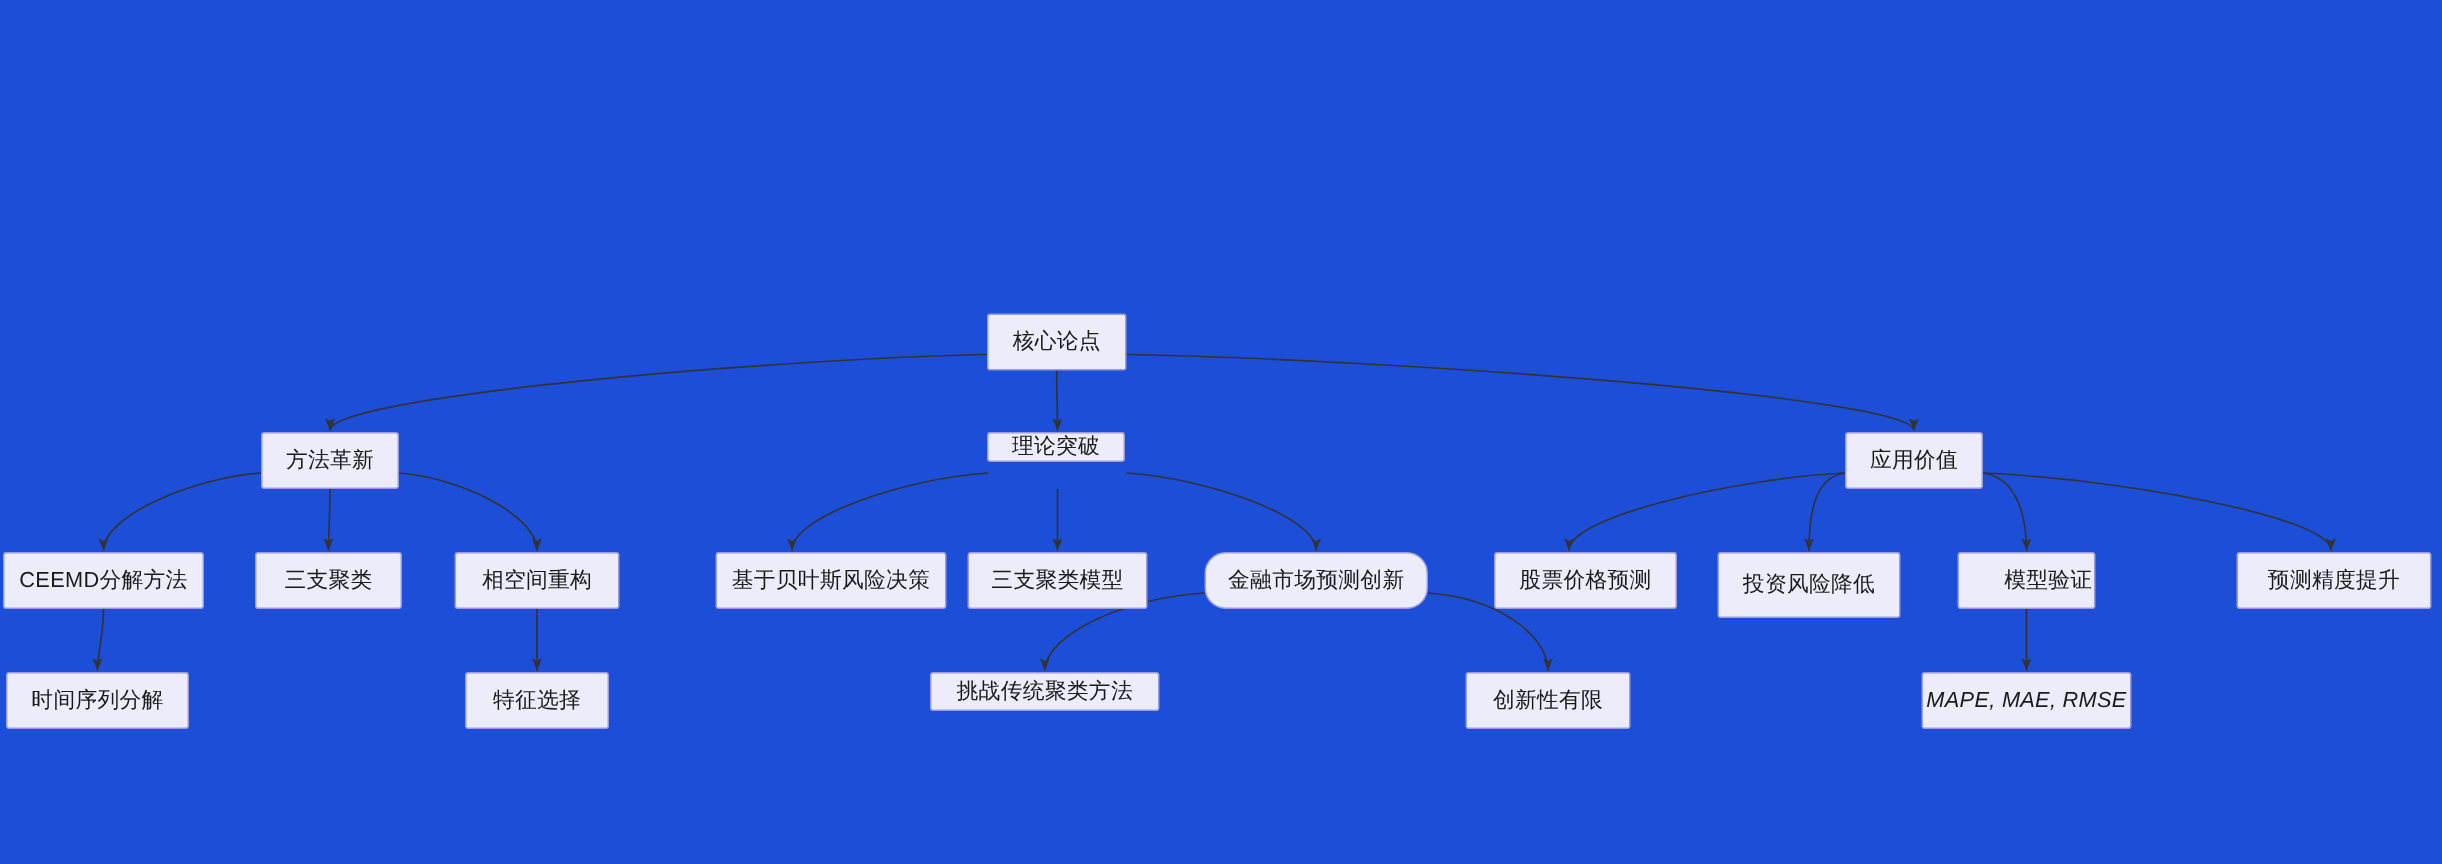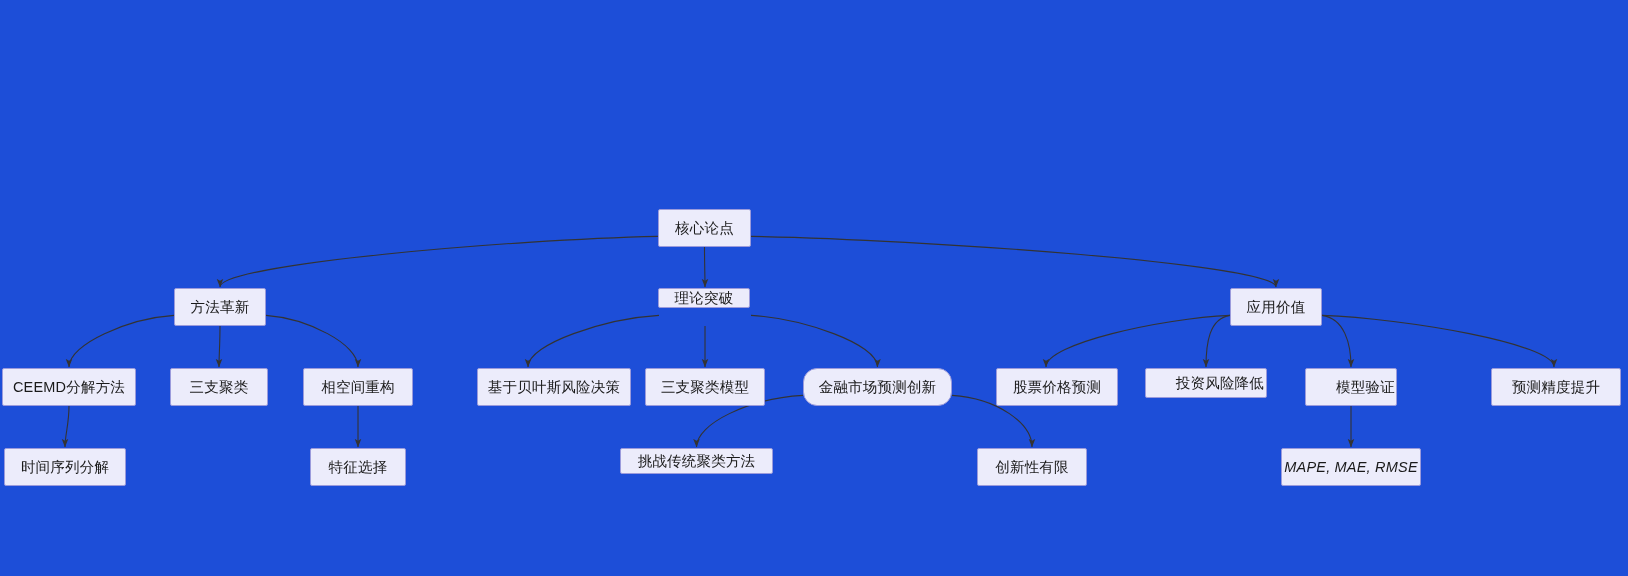--- a/index.html
+++ b/index.html
@@ -101,21 +101,21 @@
       </div>
       <div class="node" style="left: 645px; top: 368px; width: 120px; height: 38px;">
         <span class="label">三支聚类模型</span>
       </div>
       <div class="node" style="left: 803px; top: 368px; width: 149px; height: 38px; border-radius: 14px;">
         <span class="label">金融市场预测创新</span>
       </div>
       <div class="node" style="left: 985px; top: 368px; width: 122px; height: 38px; margin-left: 11px;">
         <span class="label">股票价格预测</span>
       </div>
-      <div class="node" style="left: 1145px; top: 368px; width: 122px; height: 30px; justify-content: flex-end;">
+      <div class="node" style="left: 1145px; top: 368px; width: 122px; height: 44px;">
         <span class="label">投资风险降低</span>
       </div>
       <div class="node" style="left: 1305px; top: 368px; width: 92px; height: 38px; padding-left: 29px;">
         <span class="label">模型验证</span>
       </div>
       <div class="node" style="left: 1491px; top: 368px; width: 130px; height: 38px;">
         <span class="label">预测精度提升</span>
       </div>
       <div class="node" style="left: 4px; top: 448px; width: 122px; height: 38px;">
         <span class="label">时间序列分解</span>

